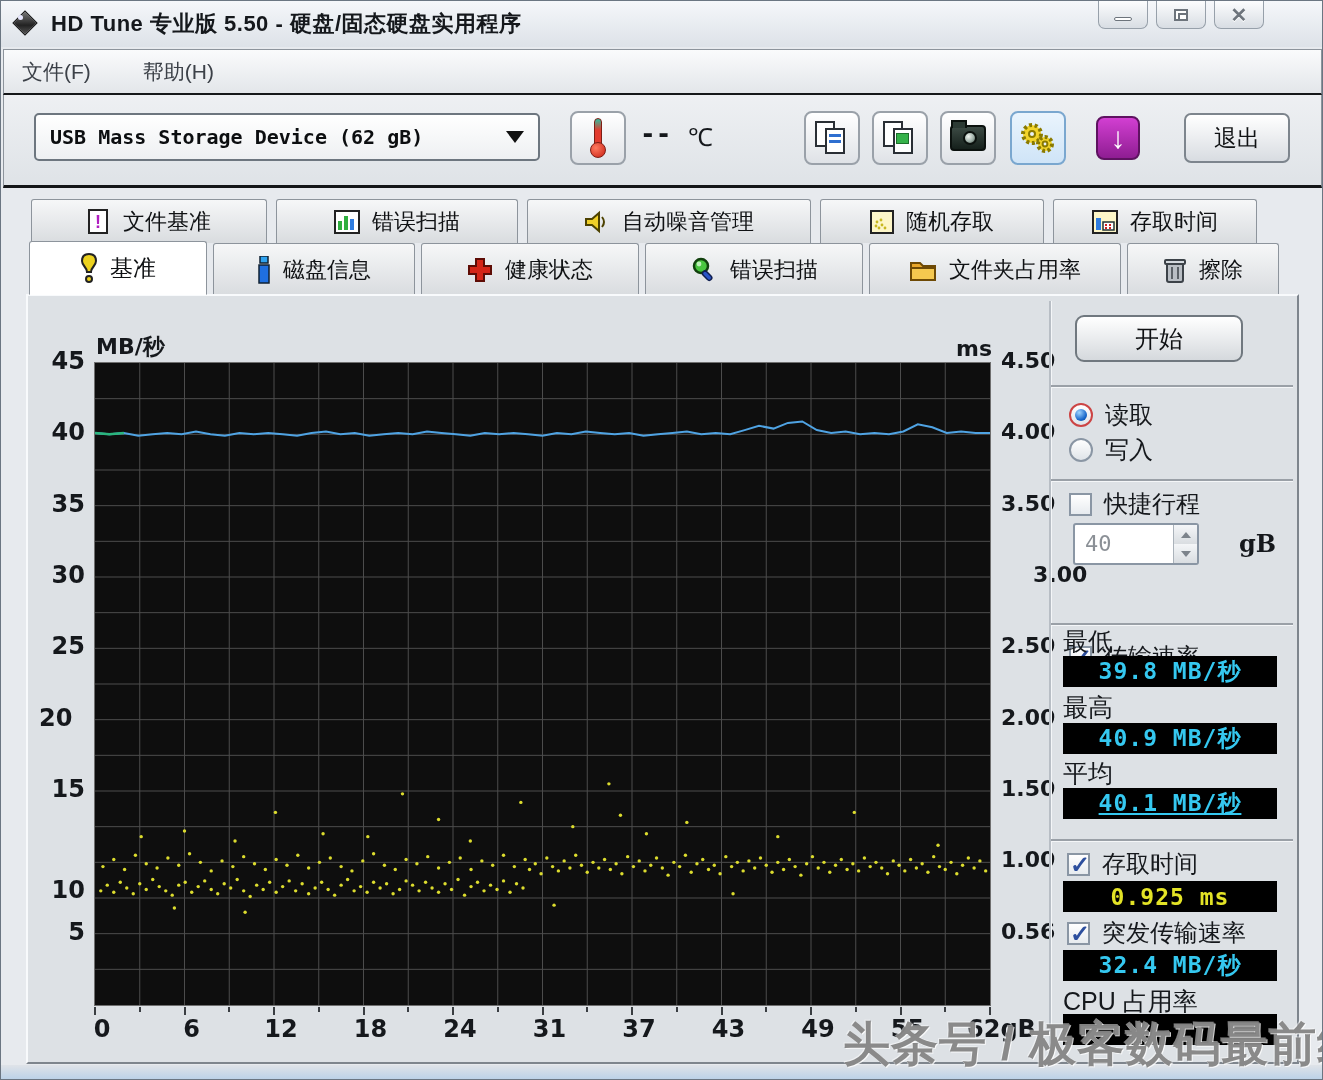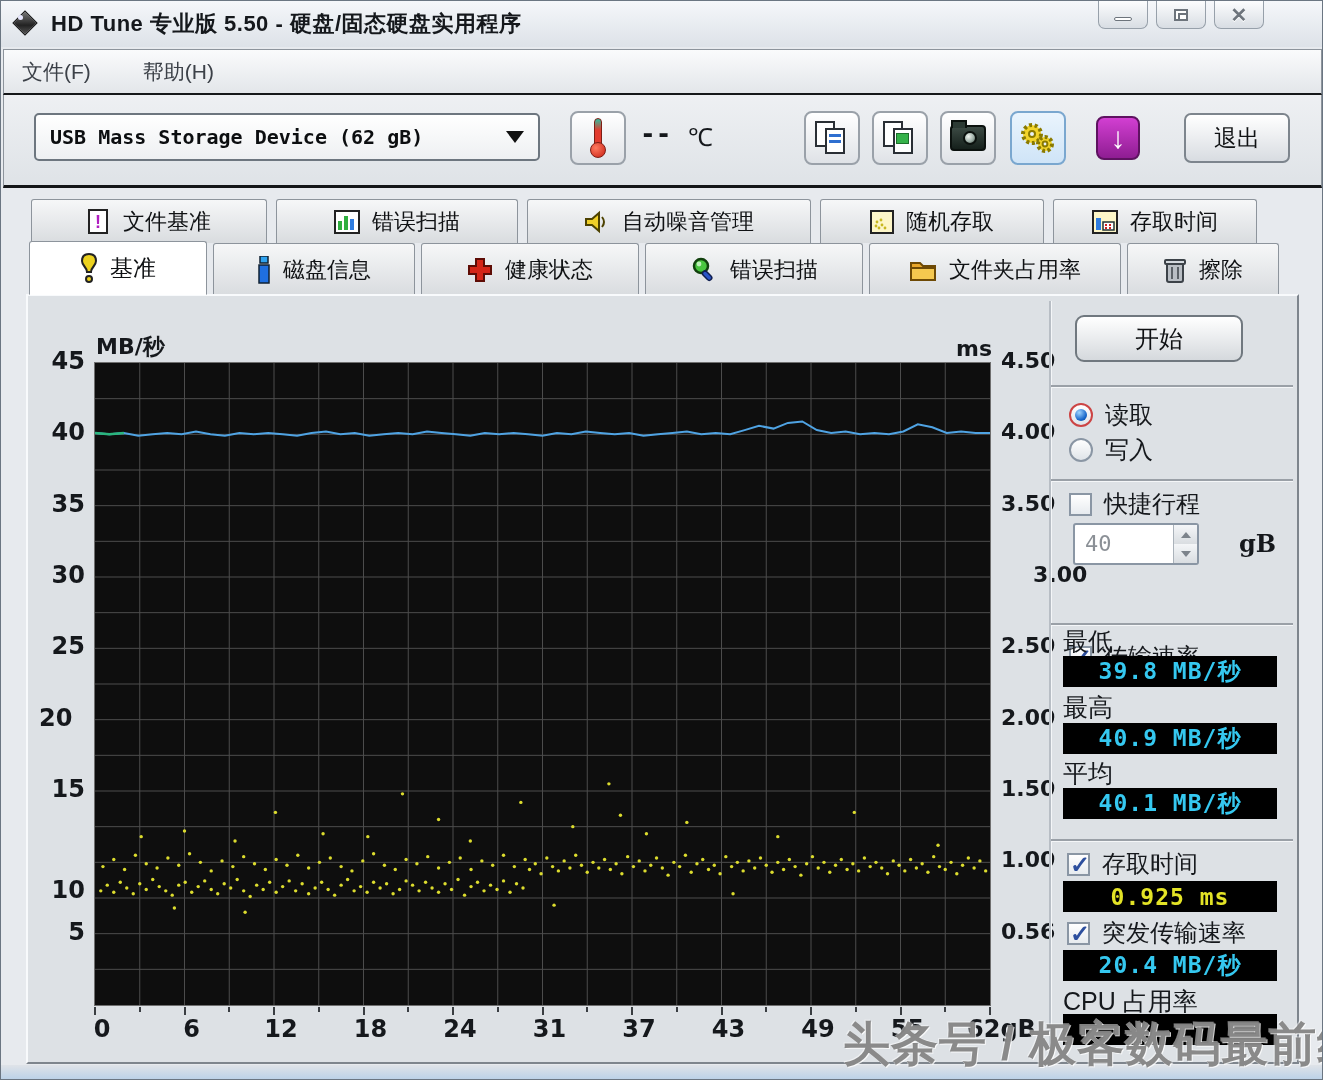--- a/index.html
+++ b/index.html
@@ -659,33 +659,33 @@
     <span class="checkbox on"></span>
     <span>传输速率</span>
   </div>
   <div class="sep-h" style="top:622px;"></div>
 
   <div class="stat-label" style="top:624px;">最低</div>
   <div class="lcd cyan" style="top:655px;">39.8 MB/秒</div>
   <div class="stat-label" style="top:690px;">最高</div>
   <div class="lcd cyan" style="top:722px;">40.9 MB/秒</div>
   <div class="stat-label" style="top:756px;">平均</div>
-  <div class="lcd cyan" style="top:787px;">40.1 MB/秒</div>
+  <div class="lcd cyan" style="top:787px;text-decoration:underline;">40.1 MB/秒</div>
   <div class="sep-h" style="top:838px;"></div>
 
   <div class="ctl-row" style="left:1066px;top:847px;">
     <span class="checkbox on"></span>
     <span>存取时间</span>
   </div>
   <div class="lcd yellow" style="top:880px;">0.925 ms</div>
 
   <div class="ctl-row" style="left:1066px;top:916px;">
     <span class="checkbox on"></span>
     <span>突发传输速率</span>
   </div>
-  <div class="lcd cyan" style="top:949px;">20.4 MB/秒</div>
+  <div class="lcd cyan" style="top:949px;">32.4 MB/秒</div>
 
   <div class="stat-label" style="top:984px;">CPU 占用率</div>
   <div class="lcd cyan" style="top:1013px;"></div>
 
   <div class="bottom-strip"></div>
   <div class="watermark">头条号 / 极客数码最前线</div>
 </div>
 
 </body></html>

